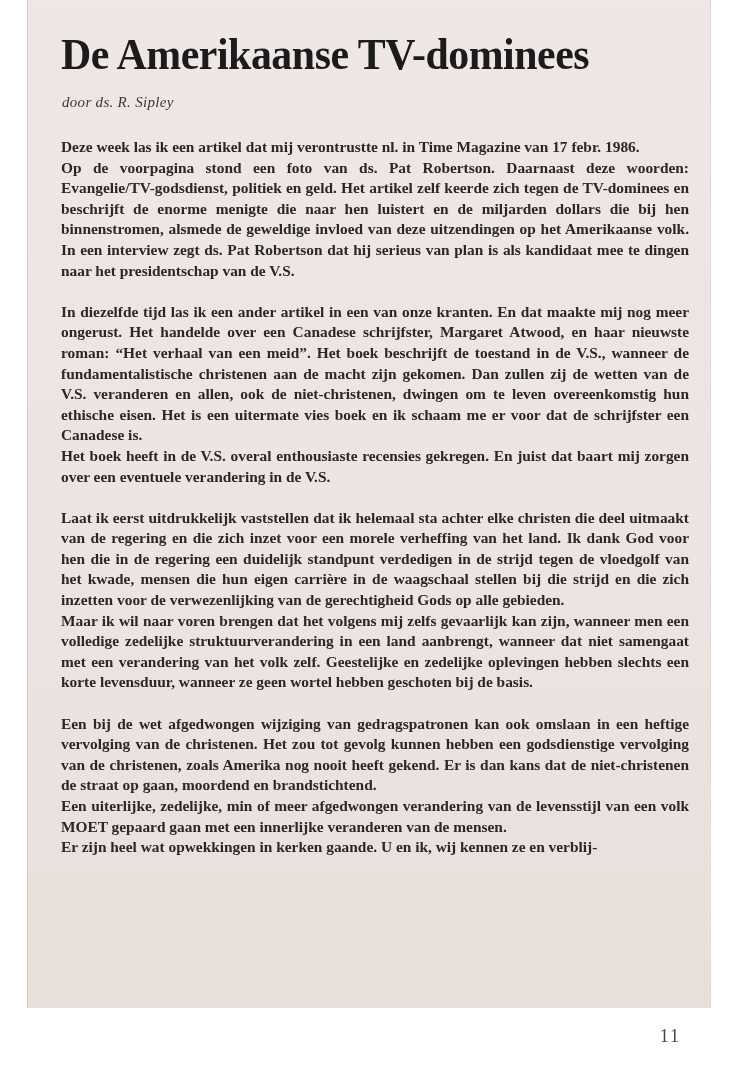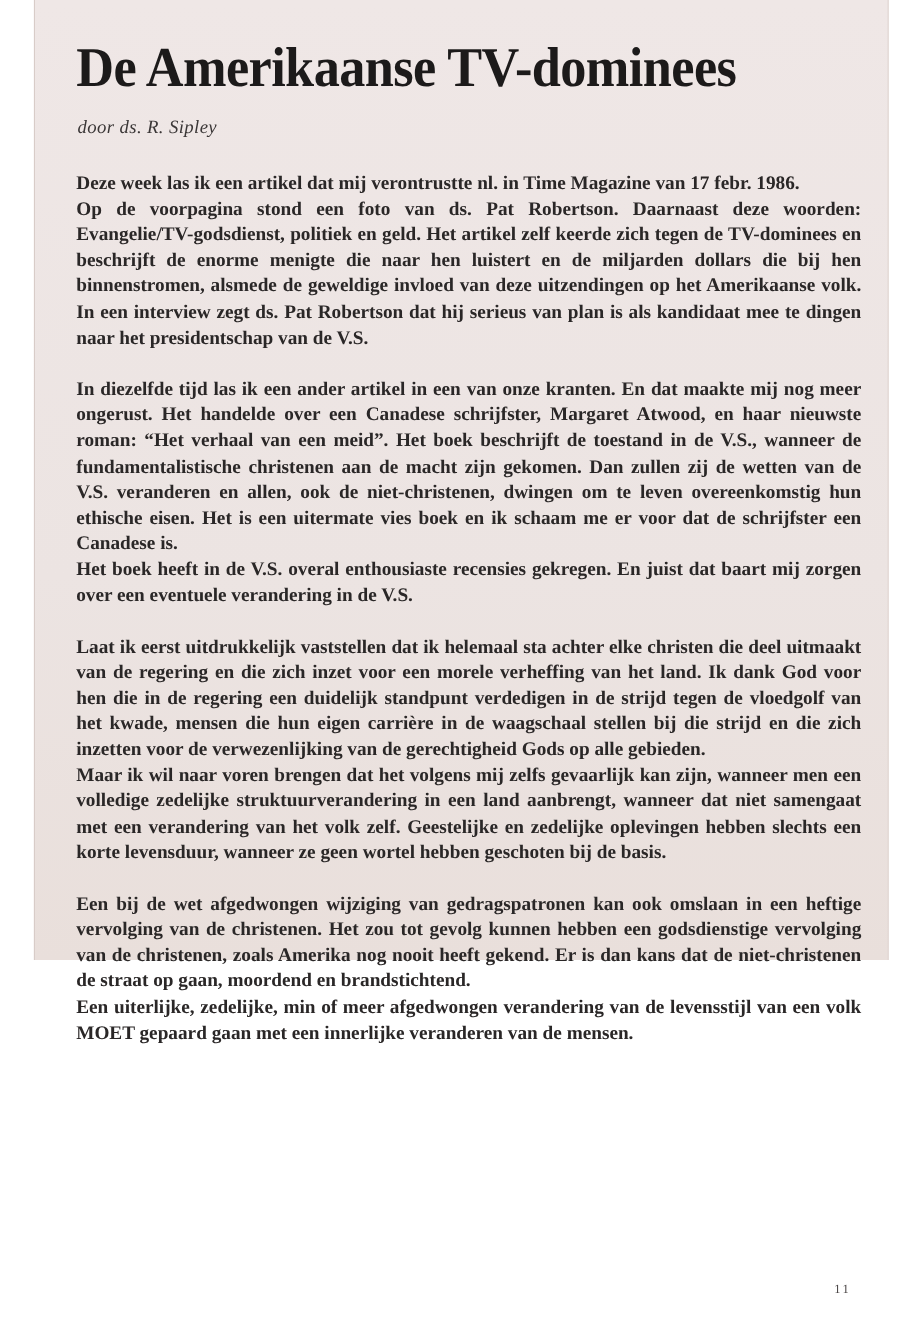--- a/index.html
+++ b/index.html
@@ -5,21 +5,21 @@
   html, body { margin: 0; padding: 0; }
   body {
     width: 738px; height: 1068px;
     background: #ffffff;
     position: relative;
     overflow: hidden;
   }
   .page {
     position: absolute;
     left: 27px; top: 0;
-    width: 684px; height: 768px;
+    width: 684px; height: 1008px;
     background: linear-gradient(180deg, #efe7e6 0%, #ece4e2 60%, #e9dfdb 100%);
     box-shadow: inset 1px 0 0 #d8ccc8, inset -1px 0 0 #e2d8d4;
   }
   .title {
     position: absolute;
     left: 34px; top: 28px;
     margin: 0;
     font-family: "Liberation Serif", serif;
     font-weight: bold;
     font-size: 45px;
@@ -48,37 +48,38 @@
     color: #2a2727;
     text-align: justify;
     font-weight: bold;
   }
   .body p { margin: 0; }
   .body p.gap { margin-top: 20.6px; }
   .page-number {
     position: absolute;
     right: 30px; top: 1026px;
     font-family: "Liberation Serif", serif;
-    font-size: 10px;
+    font-size: 18px;
     color: #4a4545;
     letter-spacing: 2px;
   }
 </style>
 </head>
 <body>
 
 <div class="page">
   <h1 class="title">De Amerikaanse TV-dominees</h1>
   <div class="byline">door ds. R. Sipley</div>
 
   <div class="body">
     <p>Deze week las ik een artikel dat mij verontrustte nl. in Time Magazine van 17 febr. 1986.</p>
     <p>Op de voorpagina stond een foto van ds. Pat Robertson. Daarnaast deze woorden: Evangelie/TV-godsdienst, politiek en geld. Het artikel zelf keerde zich tegen de TV-dominees en beschrijft de enorme menigte die naar hen luistert en de miljarden dollars die bij hen binnenstromen, alsmede de geweldige invloed van deze uitzendingen op het Amerikaanse volk. In een interview zegt ds. Pat Robertson dat hij serieus van plan is als kandidaat mee te dingen naar het presidentschap van de V.S.</p>
     <p class="gap">In diezelfde tijd las ik een ander artikel in een van onze kranten. En dat maakte mij nog meer ongerust. Het handelde over een Canadese schrijfster, Margaret Atwood, en haar nieuwste roman: “Het verhaal van een meid”. Het boek beschrijft de toestand in de V.S., wanneer de fundamentalistische christenen aan de macht zijn gekomen. Dan zullen zij de wetten van de V.S. veranderen en allen, ook de niet-christenen, dwingen om te leven overeenkomstig hun ethische eisen. Het is een uitermate vies boek en ik schaam me er voor dat de schrijfster een Canadese is.</p>
     <p>Het boek heeft in de V.S. overal enthousiaste recensies gekregen. En juist dat baart mij zorgen over een eventuele verandering in de V.S.</p>
     <p class="gap">Laat ik eerst uitdrukkelijk vaststellen dat ik helemaal sta achter elke christen die deel uitmaakt van de regering en die zich inzet voor een morele verheffing van het land. Ik dank God voor hen die in de regering een duidelijk standpunt verdedigen in de strijd tegen de vloedgolf van het kwade, mensen die hun eigen carrière in de waagschaal stellen bij die strijd en die zich inzetten voor de verwezenlijking van de gerechtigheid Gods op alle gebieden.</p>
     <p>Maar ik wil naar voren brengen dat het volgens mij zelfs gevaarlijk kan zijn, wanneer men een volledige zedelijke struktuurverandering in een land aanbrengt, wanneer dat niet samengaat met een verandering van het volk zelf. Geestelijke en zedelijke oplevingen hebben slechts een korte levensduur, wanneer ze geen wortel hebben geschoten bij de basis.</p>
     <p class="gap">Een bij de wet afgedwongen wijziging van gedragspatronen kan ook omslaan in een heftige vervolging van de christenen. Het zou tot gevolg kunnen hebben een godsdienstige vervolging van de christenen, zoals Amerika nog nooit heeft gekend. Er is dan kans dat de niet-christenen de straat op gaan, moordend en brandstichtend.</p>
     <p>Een uiterlijke, zedelijke, min of meer afgedwongen verandering van de levensstijl van een volk MOET gepaard gaan met een innerlijke veranderen van de mensen.</p>
+    <p style="text-align:left;">Er zijn heel wat opwekkingen in kerken gaande. U en ik, wij kennen ze en verblij-</p>
   </div>
 
   <div class="page-number">11</div>
 </div>
 
 </body></html>

